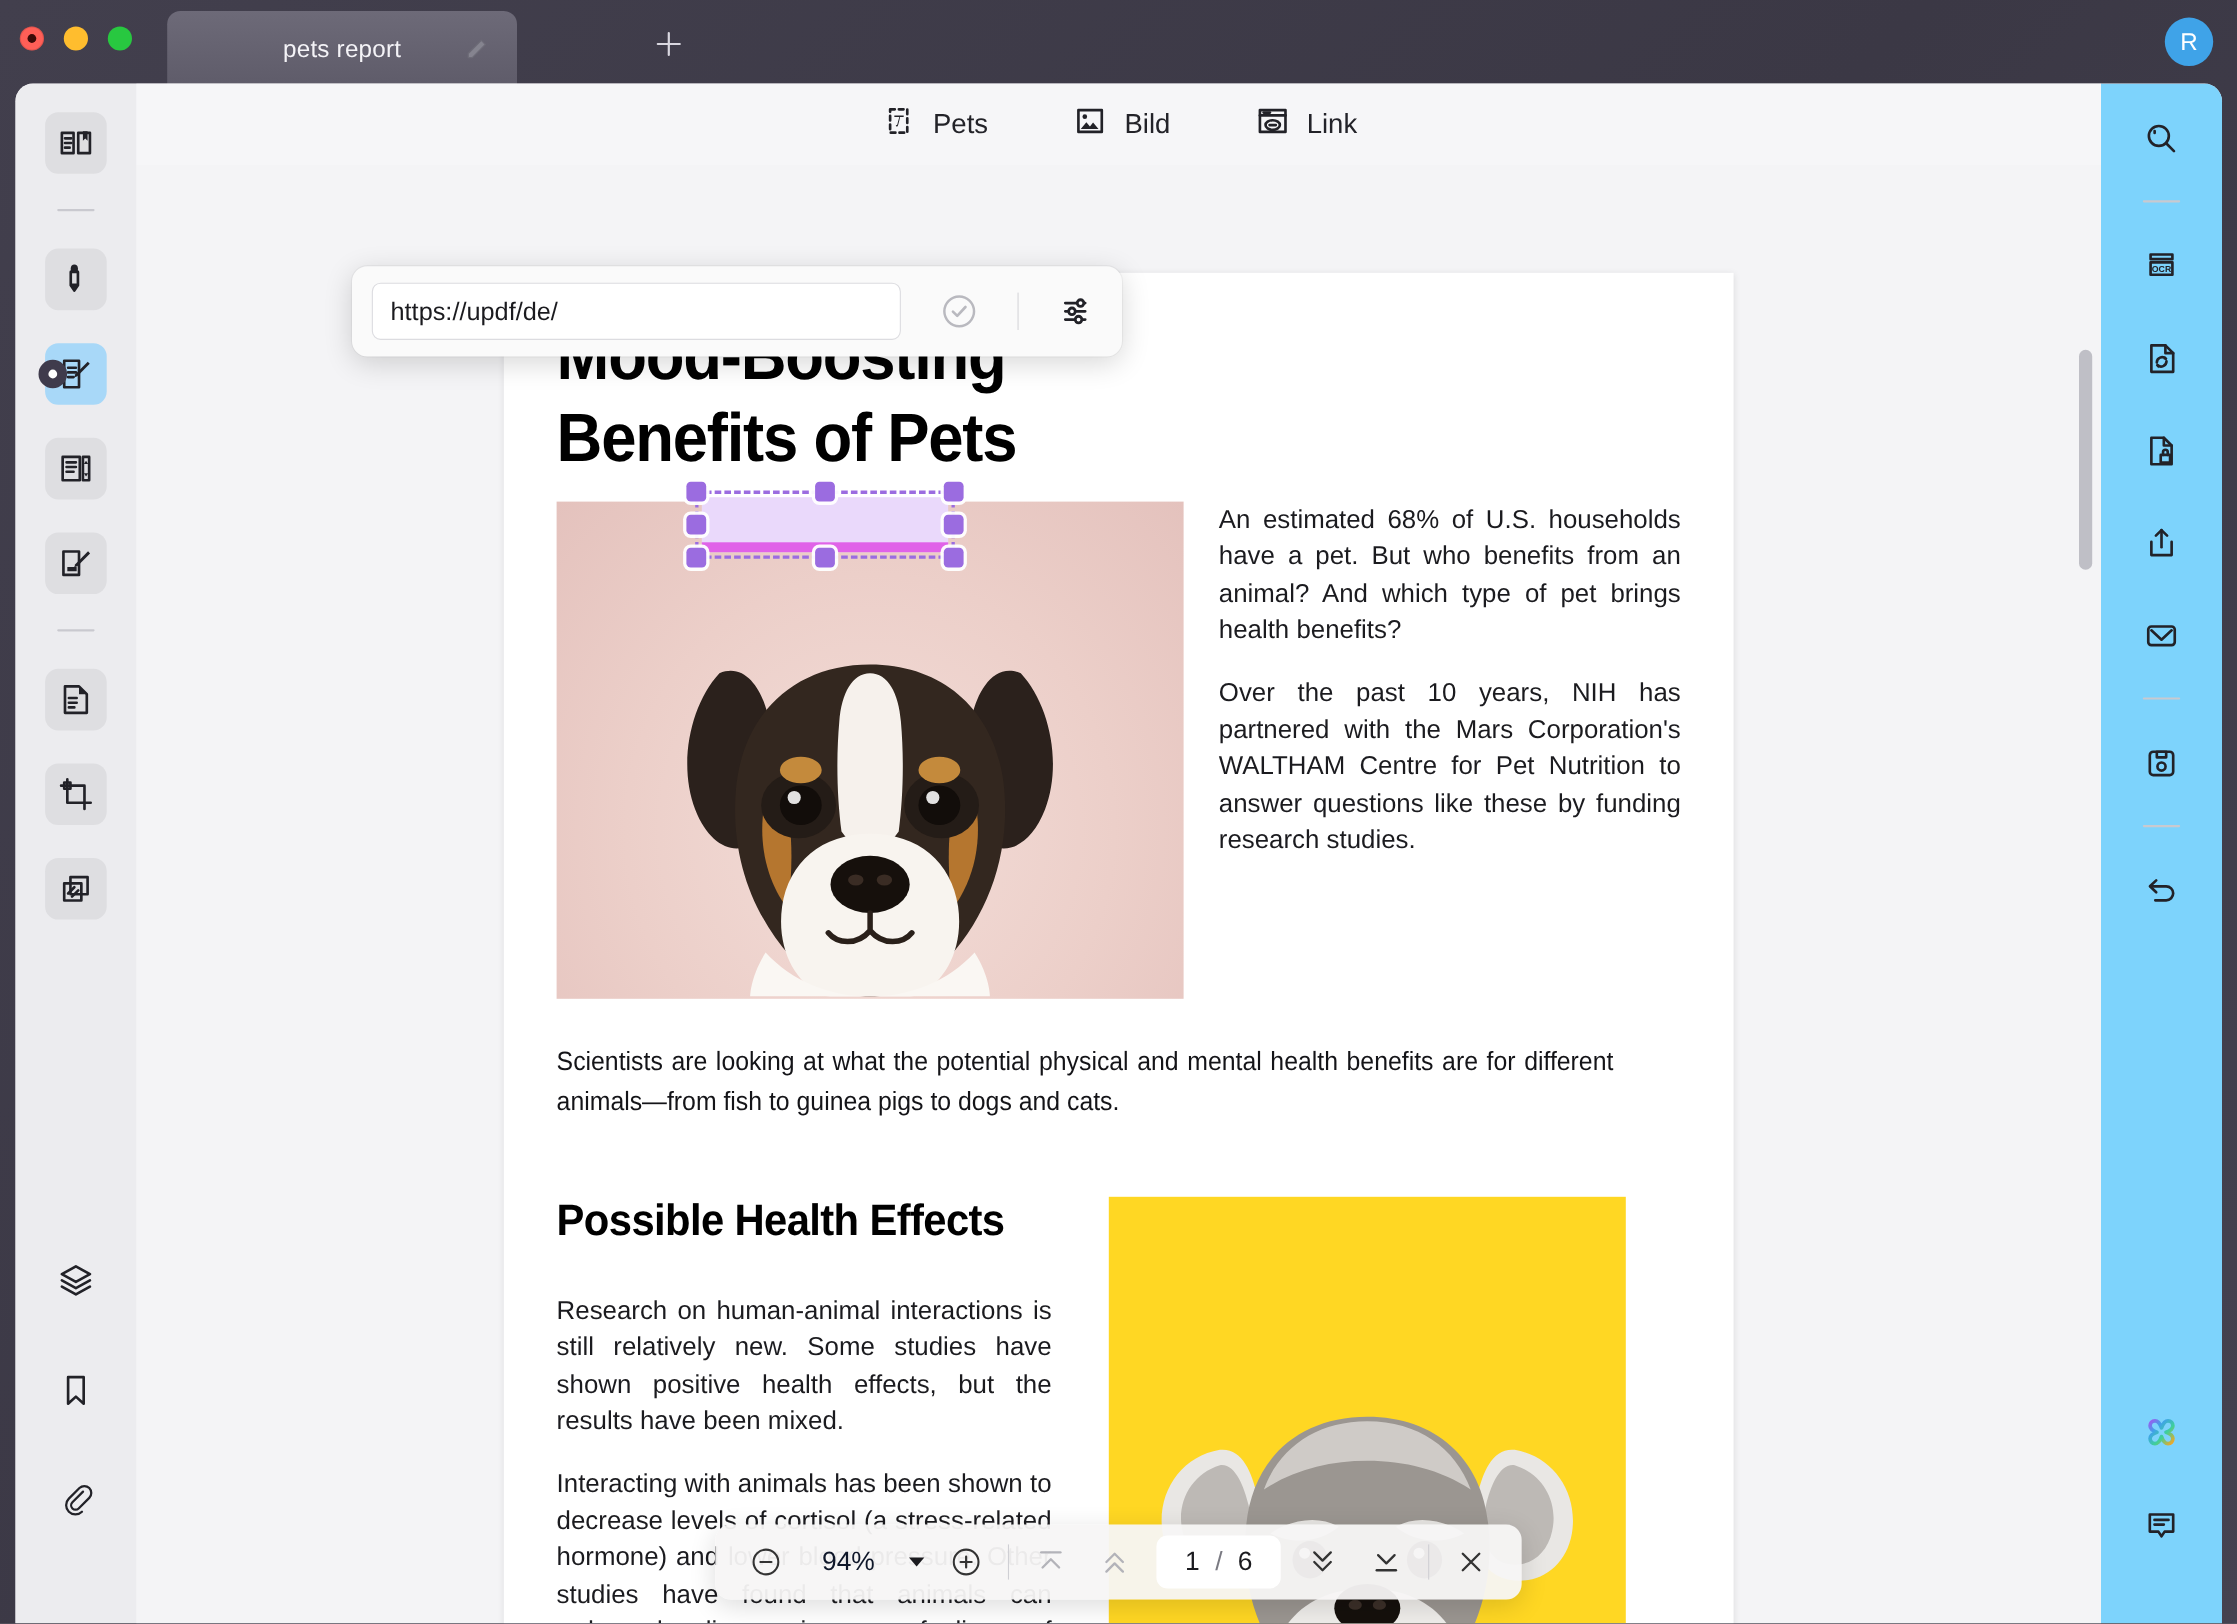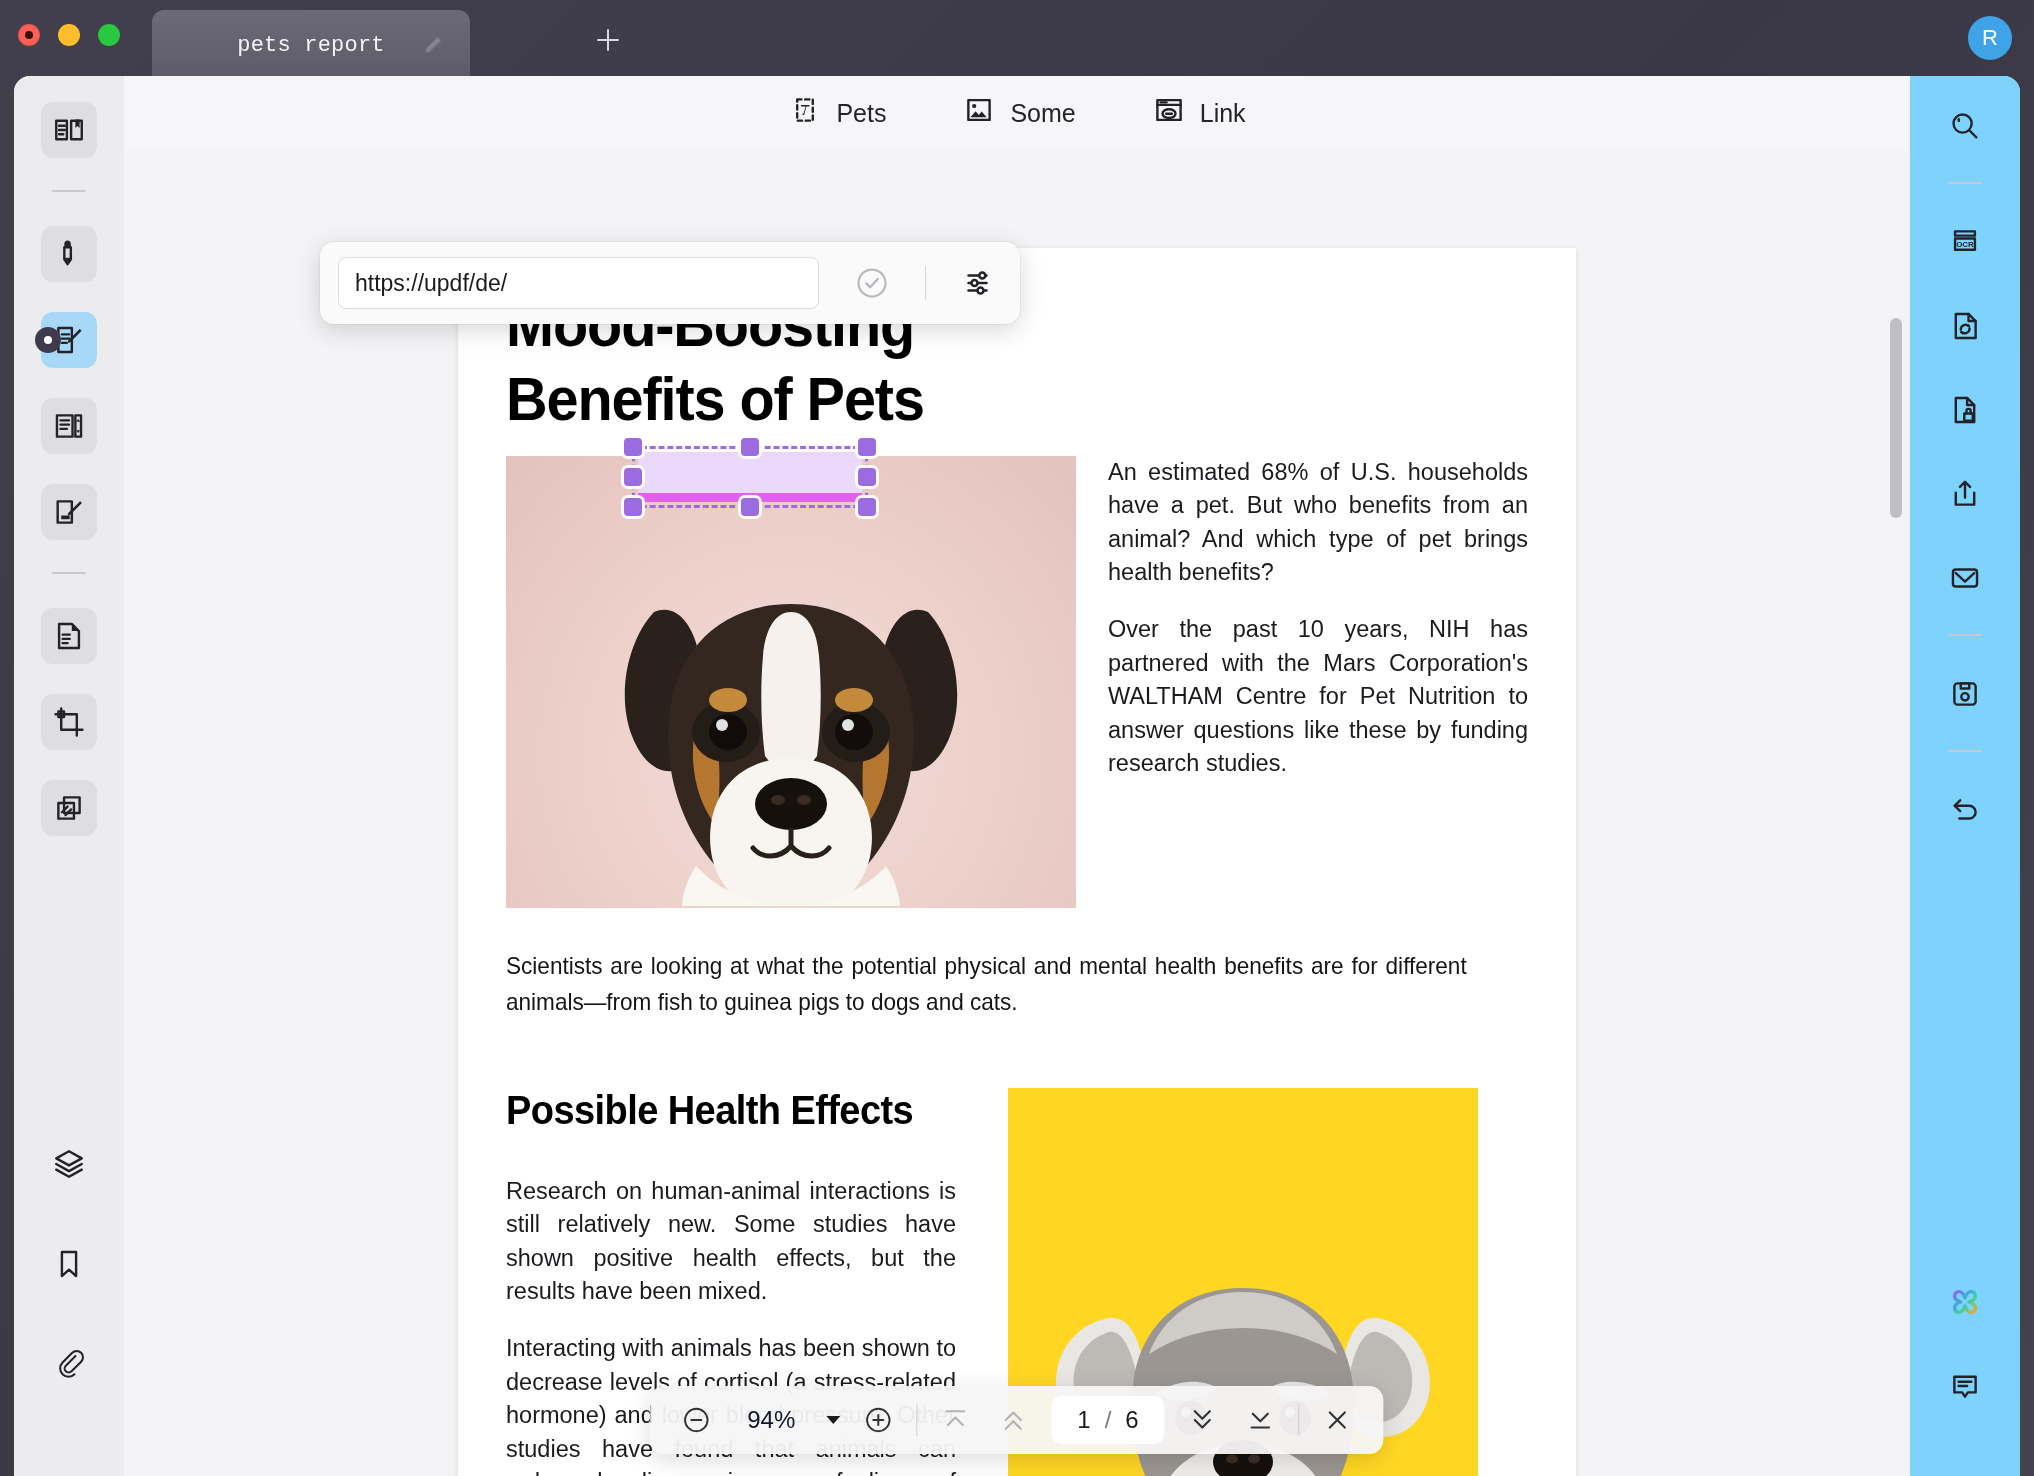--- a/index.html
+++ b/index.html
@@ -39,21 +39,20 @@
     position: absolute; left: 152px; top: 10px;
     width: 318px; height: 70px;
     background: linear-gradient(180deg, #6d6a78 0%, #5e5b69 100%);
     border-radius: 12px 12px 0 0;
     display: flex; align-items: center; justify-content: center;
     gap: 10px;
   }
   .tab-title {
     color: #f4f3f7; font-size: 22px; letter-spacing: .2px;
     white-space: nowrap;
-    font-family: Liberation Mono, monospace;
   }
   .tab-edit {
     position: absolute; right: 26px; top: 50%; transform: translateY(-50%);
     width: 22px; height: 22px; opacity: .85;
   }
   .newtab {
     position: absolute; left: 590px; top: 22px;
     width: 36px; height: 36px; color: #d9d7e0;
     display: flex; align-items: center; justify-content: center;
   }
@@ -441,21 +440,21 @@
         </div>
 
         <div class="tool">
           <span>
             <svg viewBox="0 0 24 24">
               <path class="ink" d="M4.5 5h15v14h-15z"></path>
               <circle class="inkf" cx="8.6" cy="9.2" r="1.5"></circle>
               <path class="inkf" d="M6 17.2l3.6-4.4 2.3 2.8 2-2.6 3.5 4.2z"></path>
             </svg>
           </span>
-          <span>Some</span>
+          <span>Bild</span>
         </div>
 
         <div class="tool">
           <span>
             <svg viewBox="0 0 24 24">
               <path class="ink" d="M3.8 5h16.4v14H3.8z"></path>
               <path class="ink" d="M3.8 8.4h16.4"></path>
               <path class="ink" d="M6.2 6.6h4"></path>
               <ellipse class="ink" cx="12" cy="14.6" rx="4.6" ry="3.1"></ellipse>
               <path class="ink" d="M10 14.6h4"></path>

